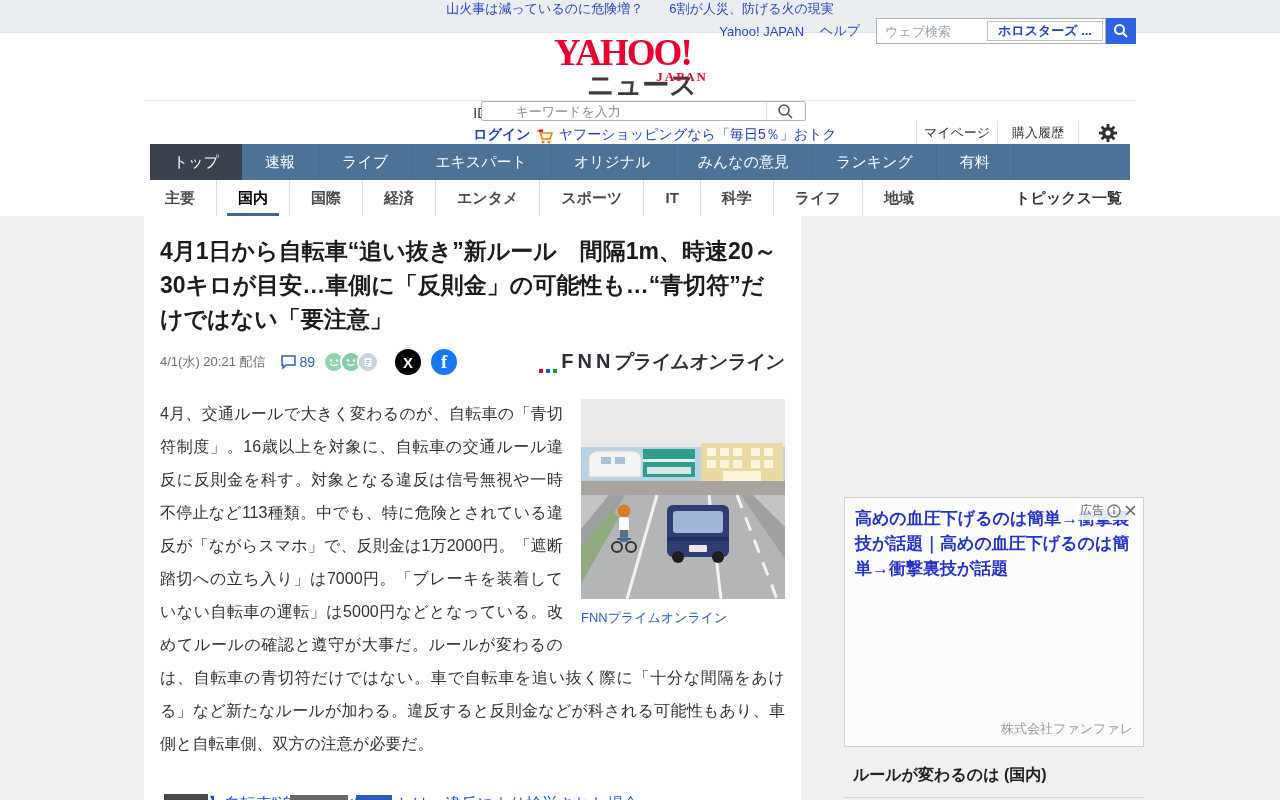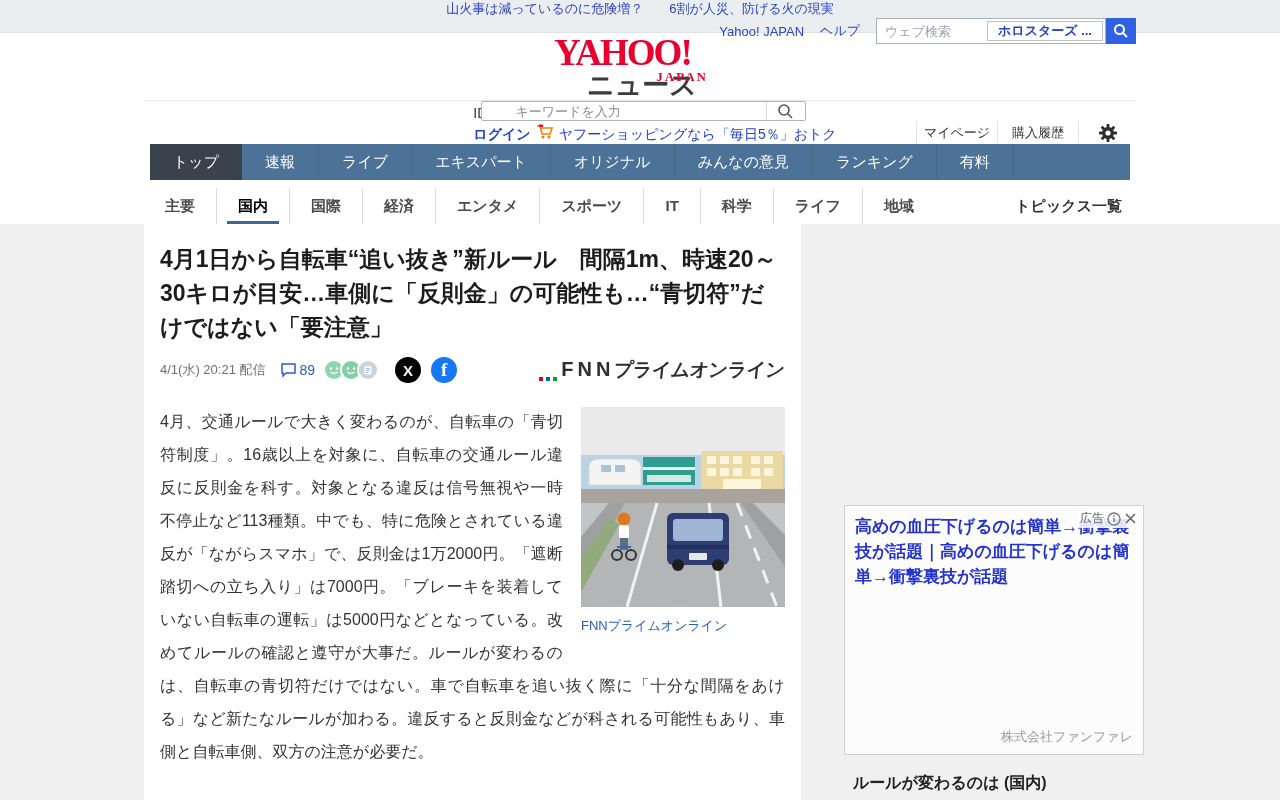--- a/index.html
+++ b/index.html
@@ -24,21 +24,21 @@
   .logo-row { height:67px; background:#fff; }
   .logo-row .inner { display:flex; align-items:center; }
   .ylogo { position:relative; width:172px; height:52px; cursor:pointer; }
   .ylogo .yahoo { font-family:"Liberation Serif","DejaVu Serif",serif; font-weight:bold; font-size:37px; color:#e8002e; letter-spacing:-2px; line-height:40px; }
   .ylogo .japan { position:absolute; right:18px; top:36px; font-family:"Liberation Serif","DejaVu Serif",serif; font-weight:bold; font-size:13px; color:#e8002e; letter-spacing:2px; }
   .service-name { font-size:27px; font-weight:bold; color:#3b3b3b; margin-left:4px; margin-top:-6px; }
   .id-promo { margin-left:30px; font-size:14px; line-height:21px; }
   .id-promo .plain { color:#333; }
   .id-promo a { color:#2141cc; text-decoration:none; }
   .id-promo .bold { font-weight:bold; }
-  .id-promo .line2 { display:flex; align-items:flex-start; gap:5px; }
+  .id-promo .line2 { display:flex; align-items:flex-end; gap:5px; }
 
   
   .search-row { height:44px; background:#fff; }
   .search-row .inner { display:flex; align-items:center; border-top:1px solid #e7e7e7; }
   .kw-box { width:325px; height:28px; border:1px solid #b4b4b4; border-radius:2px; display:flex; align-items:center; margin-left:6px; background:#fff;padding-left:24px; }
   .kw-box input { flex:1; border:0; outline:none; padding:0 10px; font-size:13px; color:#333; font-family:inherit; }
   .kw-box input::placeholder { color:#8a8a8a; }
   .kw-divider { width:1px; height:18px; background:#ddd; }
   .kw-btn { width:38px; height:100%; border:0; background:transparent; display:flex; align-items:center; justify-content:center; cursor:pointer; }
   .hdr-right { margin-left:auto; display:flex; height:44px; }
@@ -47,21 +47,21 @@
   .hdr-cell.gear { width:58px; }
 
   
   .navbar-wrap { height:36px; background:#fff; }
   .navbar { width:980px; margin:0 auto; height:36px; background:#4d7298; display:flex; }
   .nav-tab { height:36px; line-height:36px; padding:0 23px; color:#fff; font-size:15px; cursor:pointer; border-right:1px solid #466988; white-space:nowrap; }
   .nav-tab.active { background:#3a424e; border-right:0; }
 
   
   .subnav-wrap { height:36px; background:#fff; }
-  .subnav { width:992px; margin:8px auto; height:36px; display:flex; align-items:center; }
+  .subnav { width:992px; margin:0 auto; height:36px; display:flex; align-items:center; }
   .sub-item { position:relative; height:36px; line-height:36px; padding:0 21px; font-size:15px; font-weight:bold; color:#4a4a4a; cursor:pointer; border-left:1px solid #dcdcdc; }
   .sub-item:first-child { border-left:0; }
   .sub-item.current { color:#000; }
   .sub-underline { position:absolute; left:10px; right:10px; bottom:-2px; height:5px; background:#3d6991; }
   .topics-link { margin-left:auto; font-size:15px; font-weight:bold; color:#333; cursor:pointer; padding-right:14px; }
 
   
   .main-bg { height:584px; background:#f0f0f1; }
   .main-cols { width:992px; margin:0 auto; display:flex; height:100%;gap:28px; }
   .article-card { width:676px; background:#fff; height:100%; padding:18px 16px 0 16px; position:relative; overflow:hidden; }

